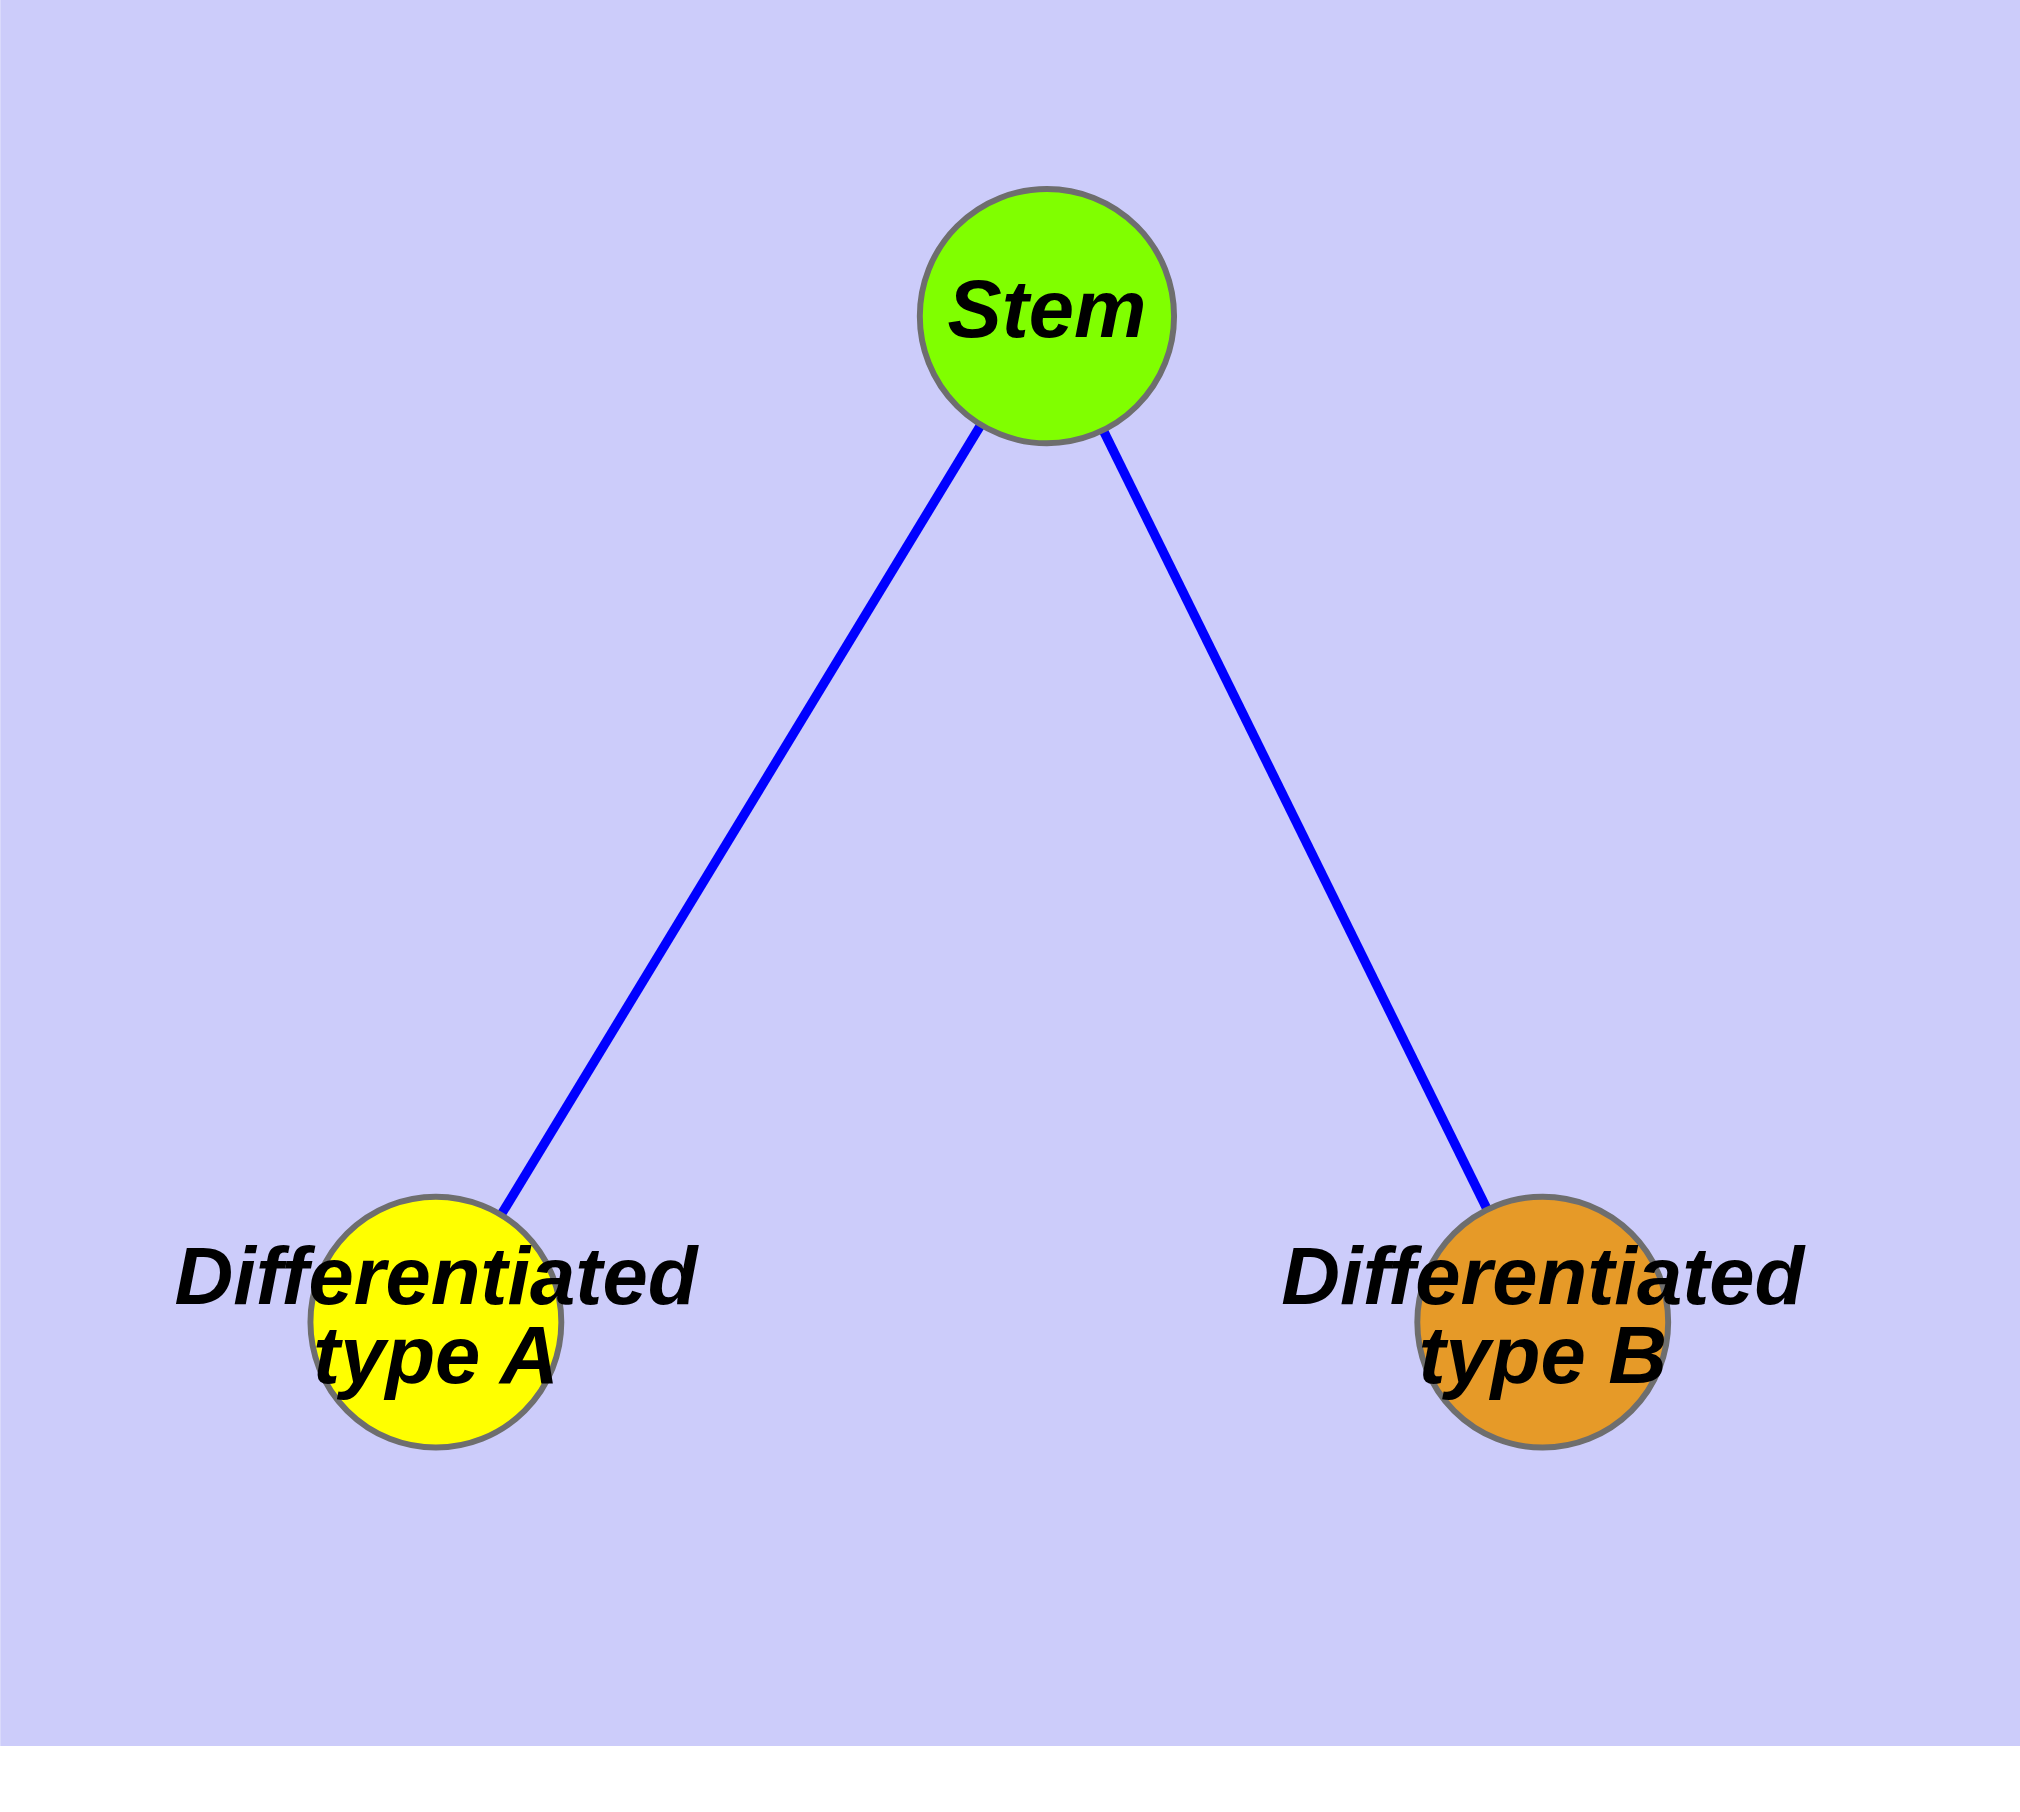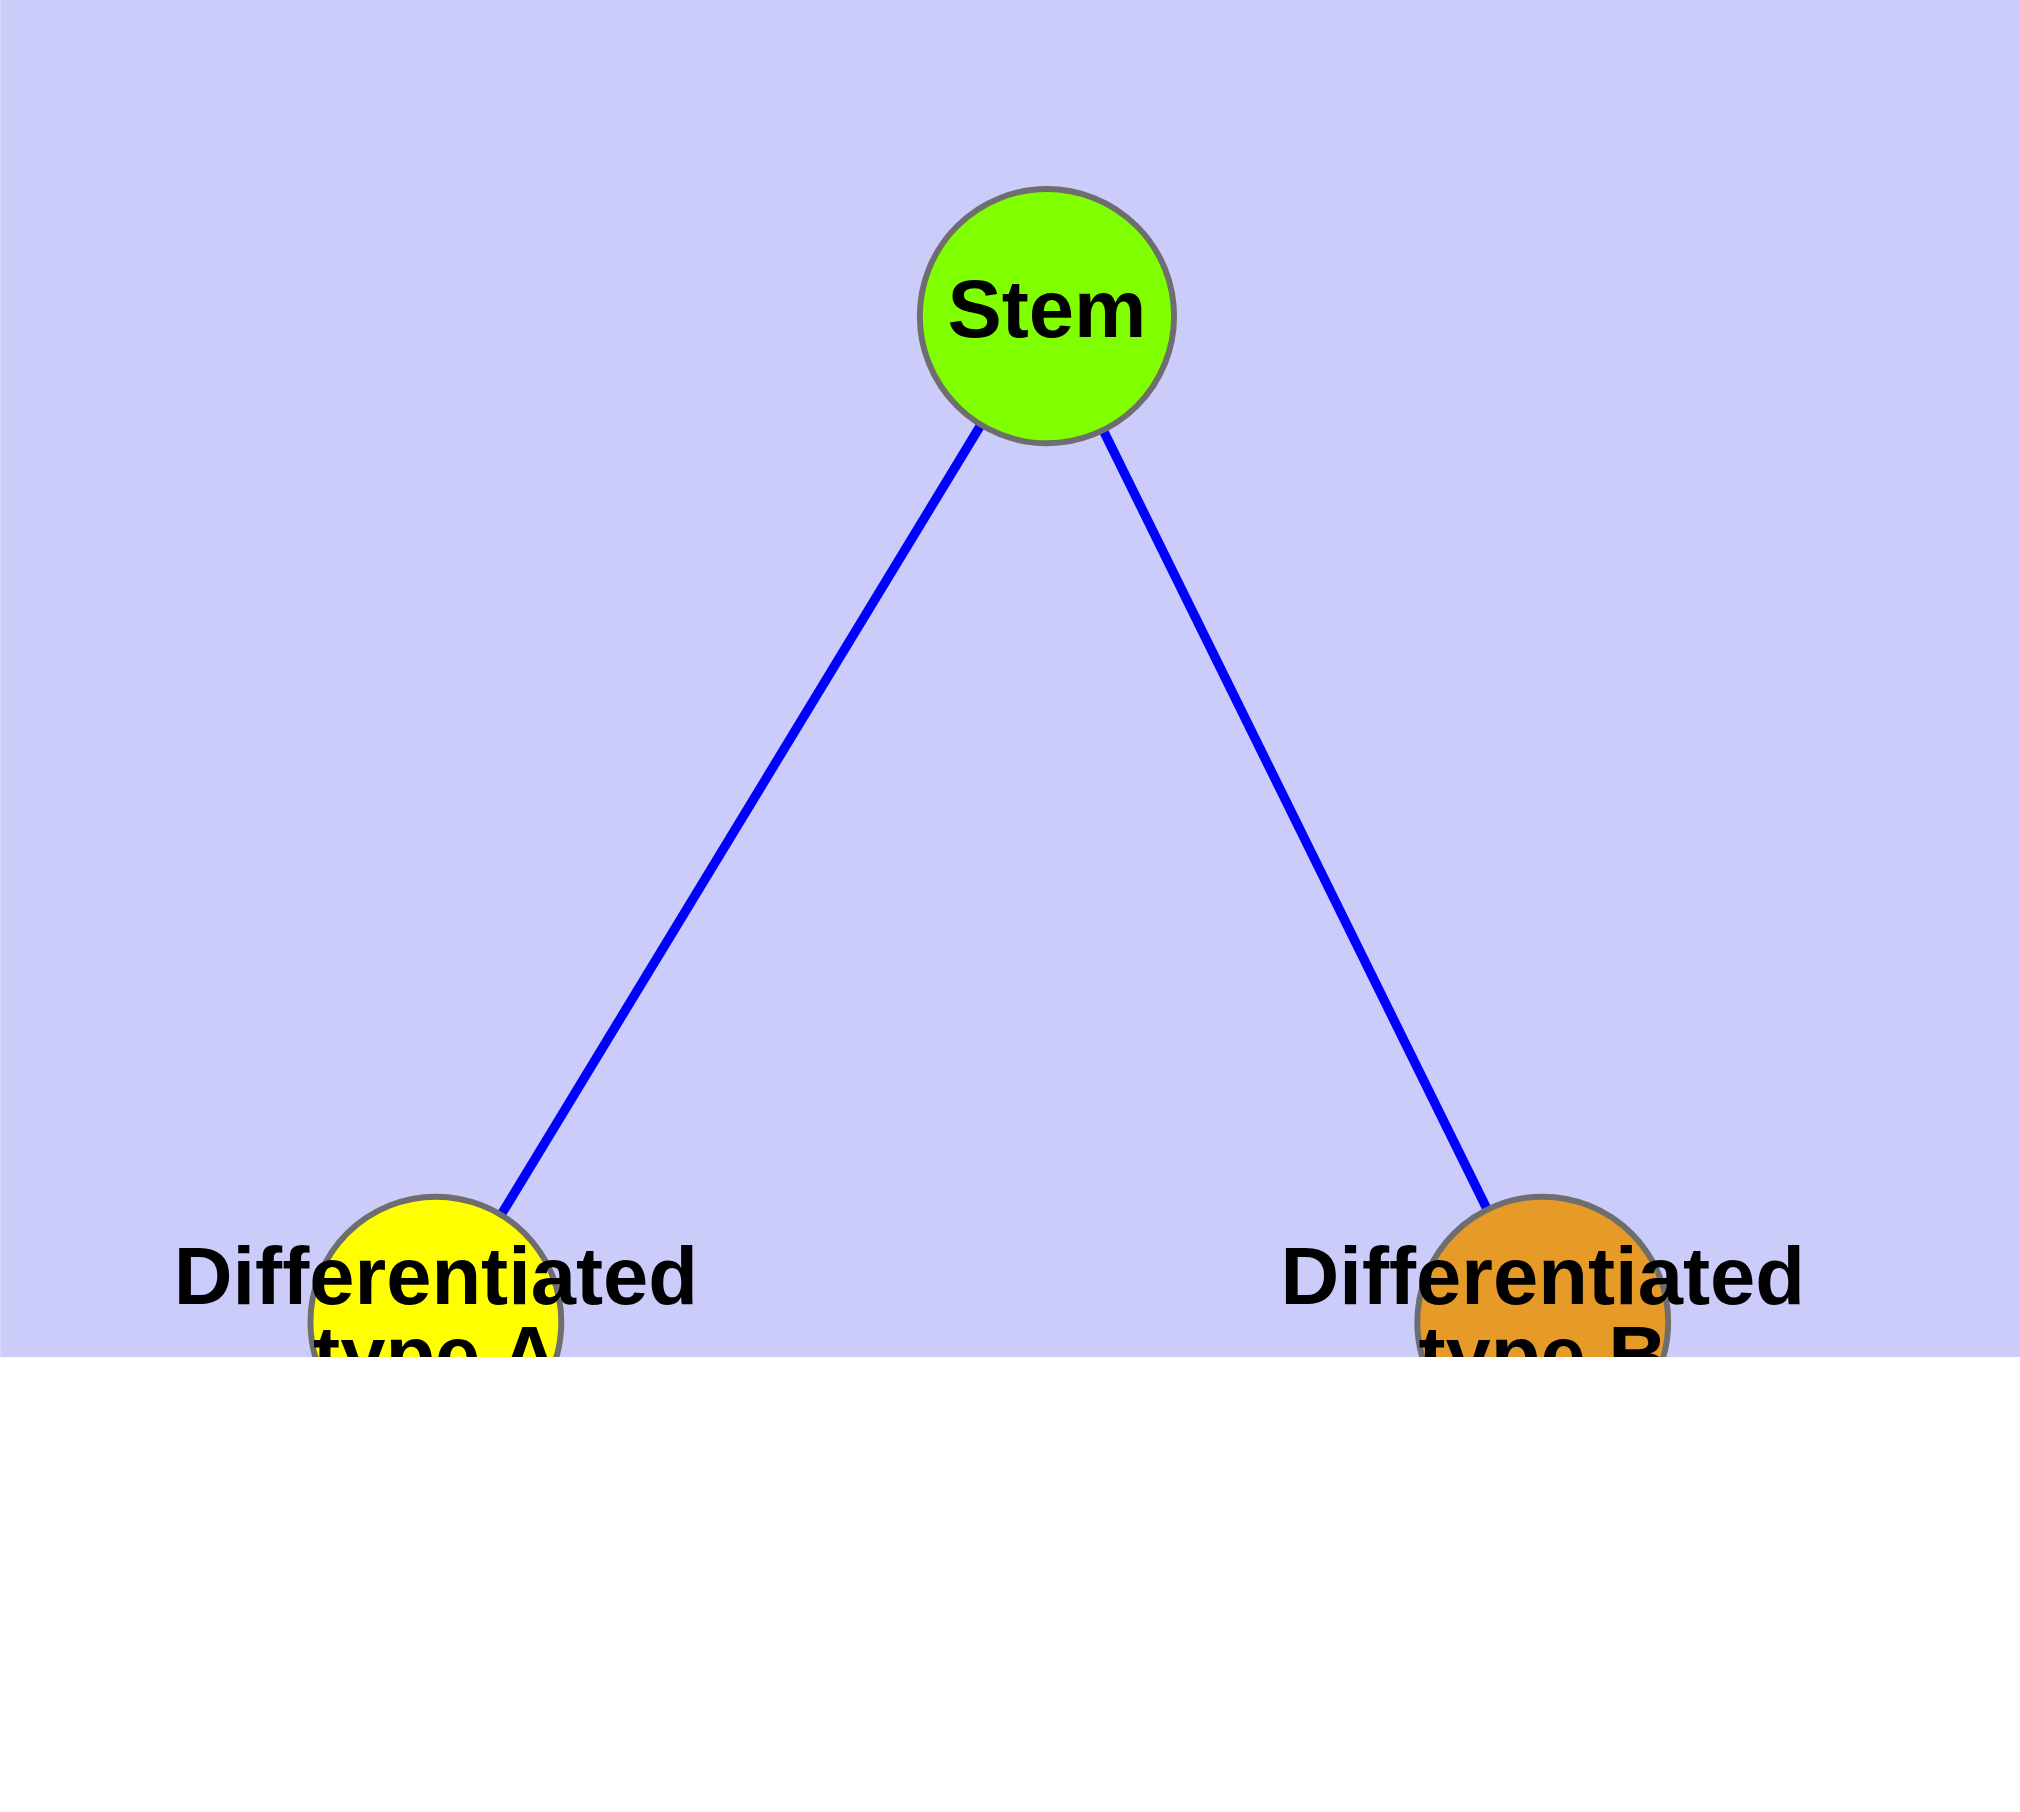--- a/index.html
+++ b/index.html
@@ -27,21 +27,21 @@
     fill: #000000;
     font-family: "Liberation Sans", sans-serif;
     text-anchor: middle;
     dominant-baseline: middle;
     paint-order: normal;
   }
 </style>
 </head>
 <body>
 
-<div id="canvas" style="width: 2021px; height: 1357px;">
+<div id="canvas" style="width: 2021px; height: 1746px; font-style: italic;">
   <svg id="graph-svg" viewBox="0 0 2384 2138" xmlns="http://www.w3.org/2000/svg">
 
     <rect id="bg-rect" x="0" y="0" width="2384" height="2138" fill="#CCCCFA"></rect>
 
     <g id="edges-layer">
         <line x1="1157.1279156578098" y1="501.20272415281516" x2="590.8337898842943" y2="1433.5066455025558" stroke="#0000FF" stroke-width="11" stroke-linecap="butt"></line>
         <line x1="1301.310147637117" y1="507.54725682950107" x2="1754.573987664711" y2="1427.2467065948922" stroke="#0000FF" stroke-width="11" stroke-linecap="butt"></line>
       </g>
     <g id="nodes-layer">
         <circle cx="1235" cy="373" r="150" fill="#80FF00" stroke="#6E6E6E" stroke-width="7"></circle>

